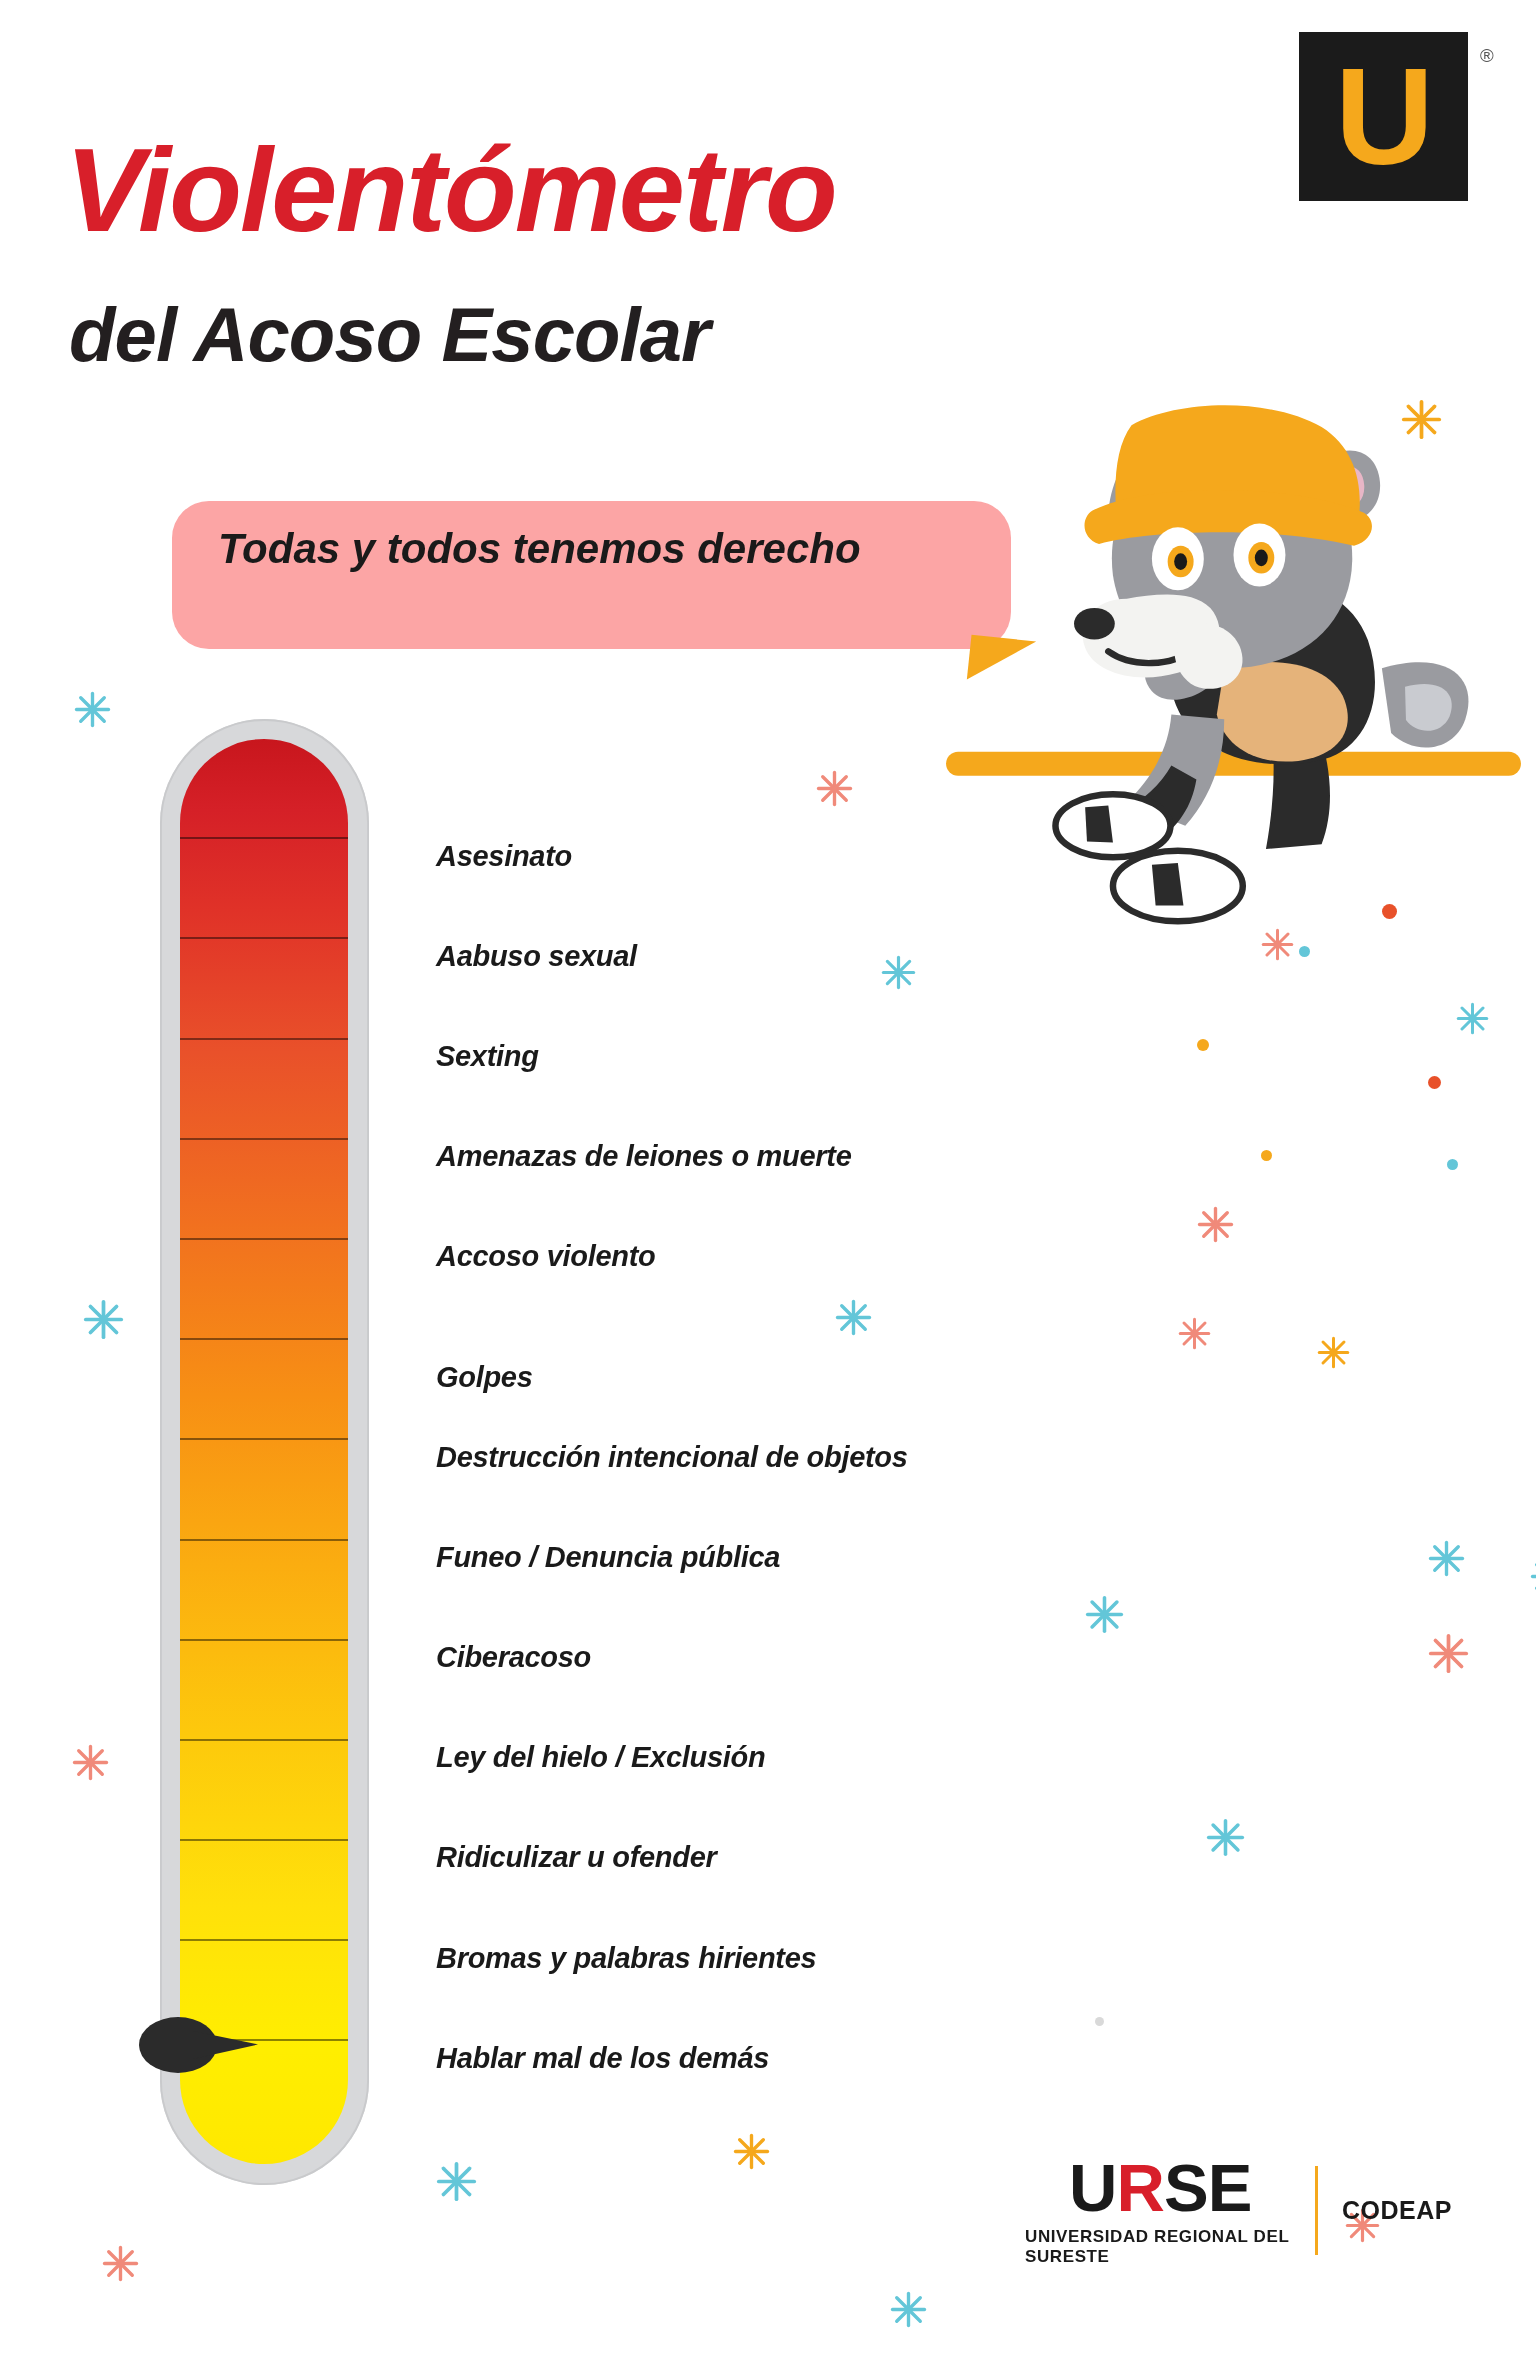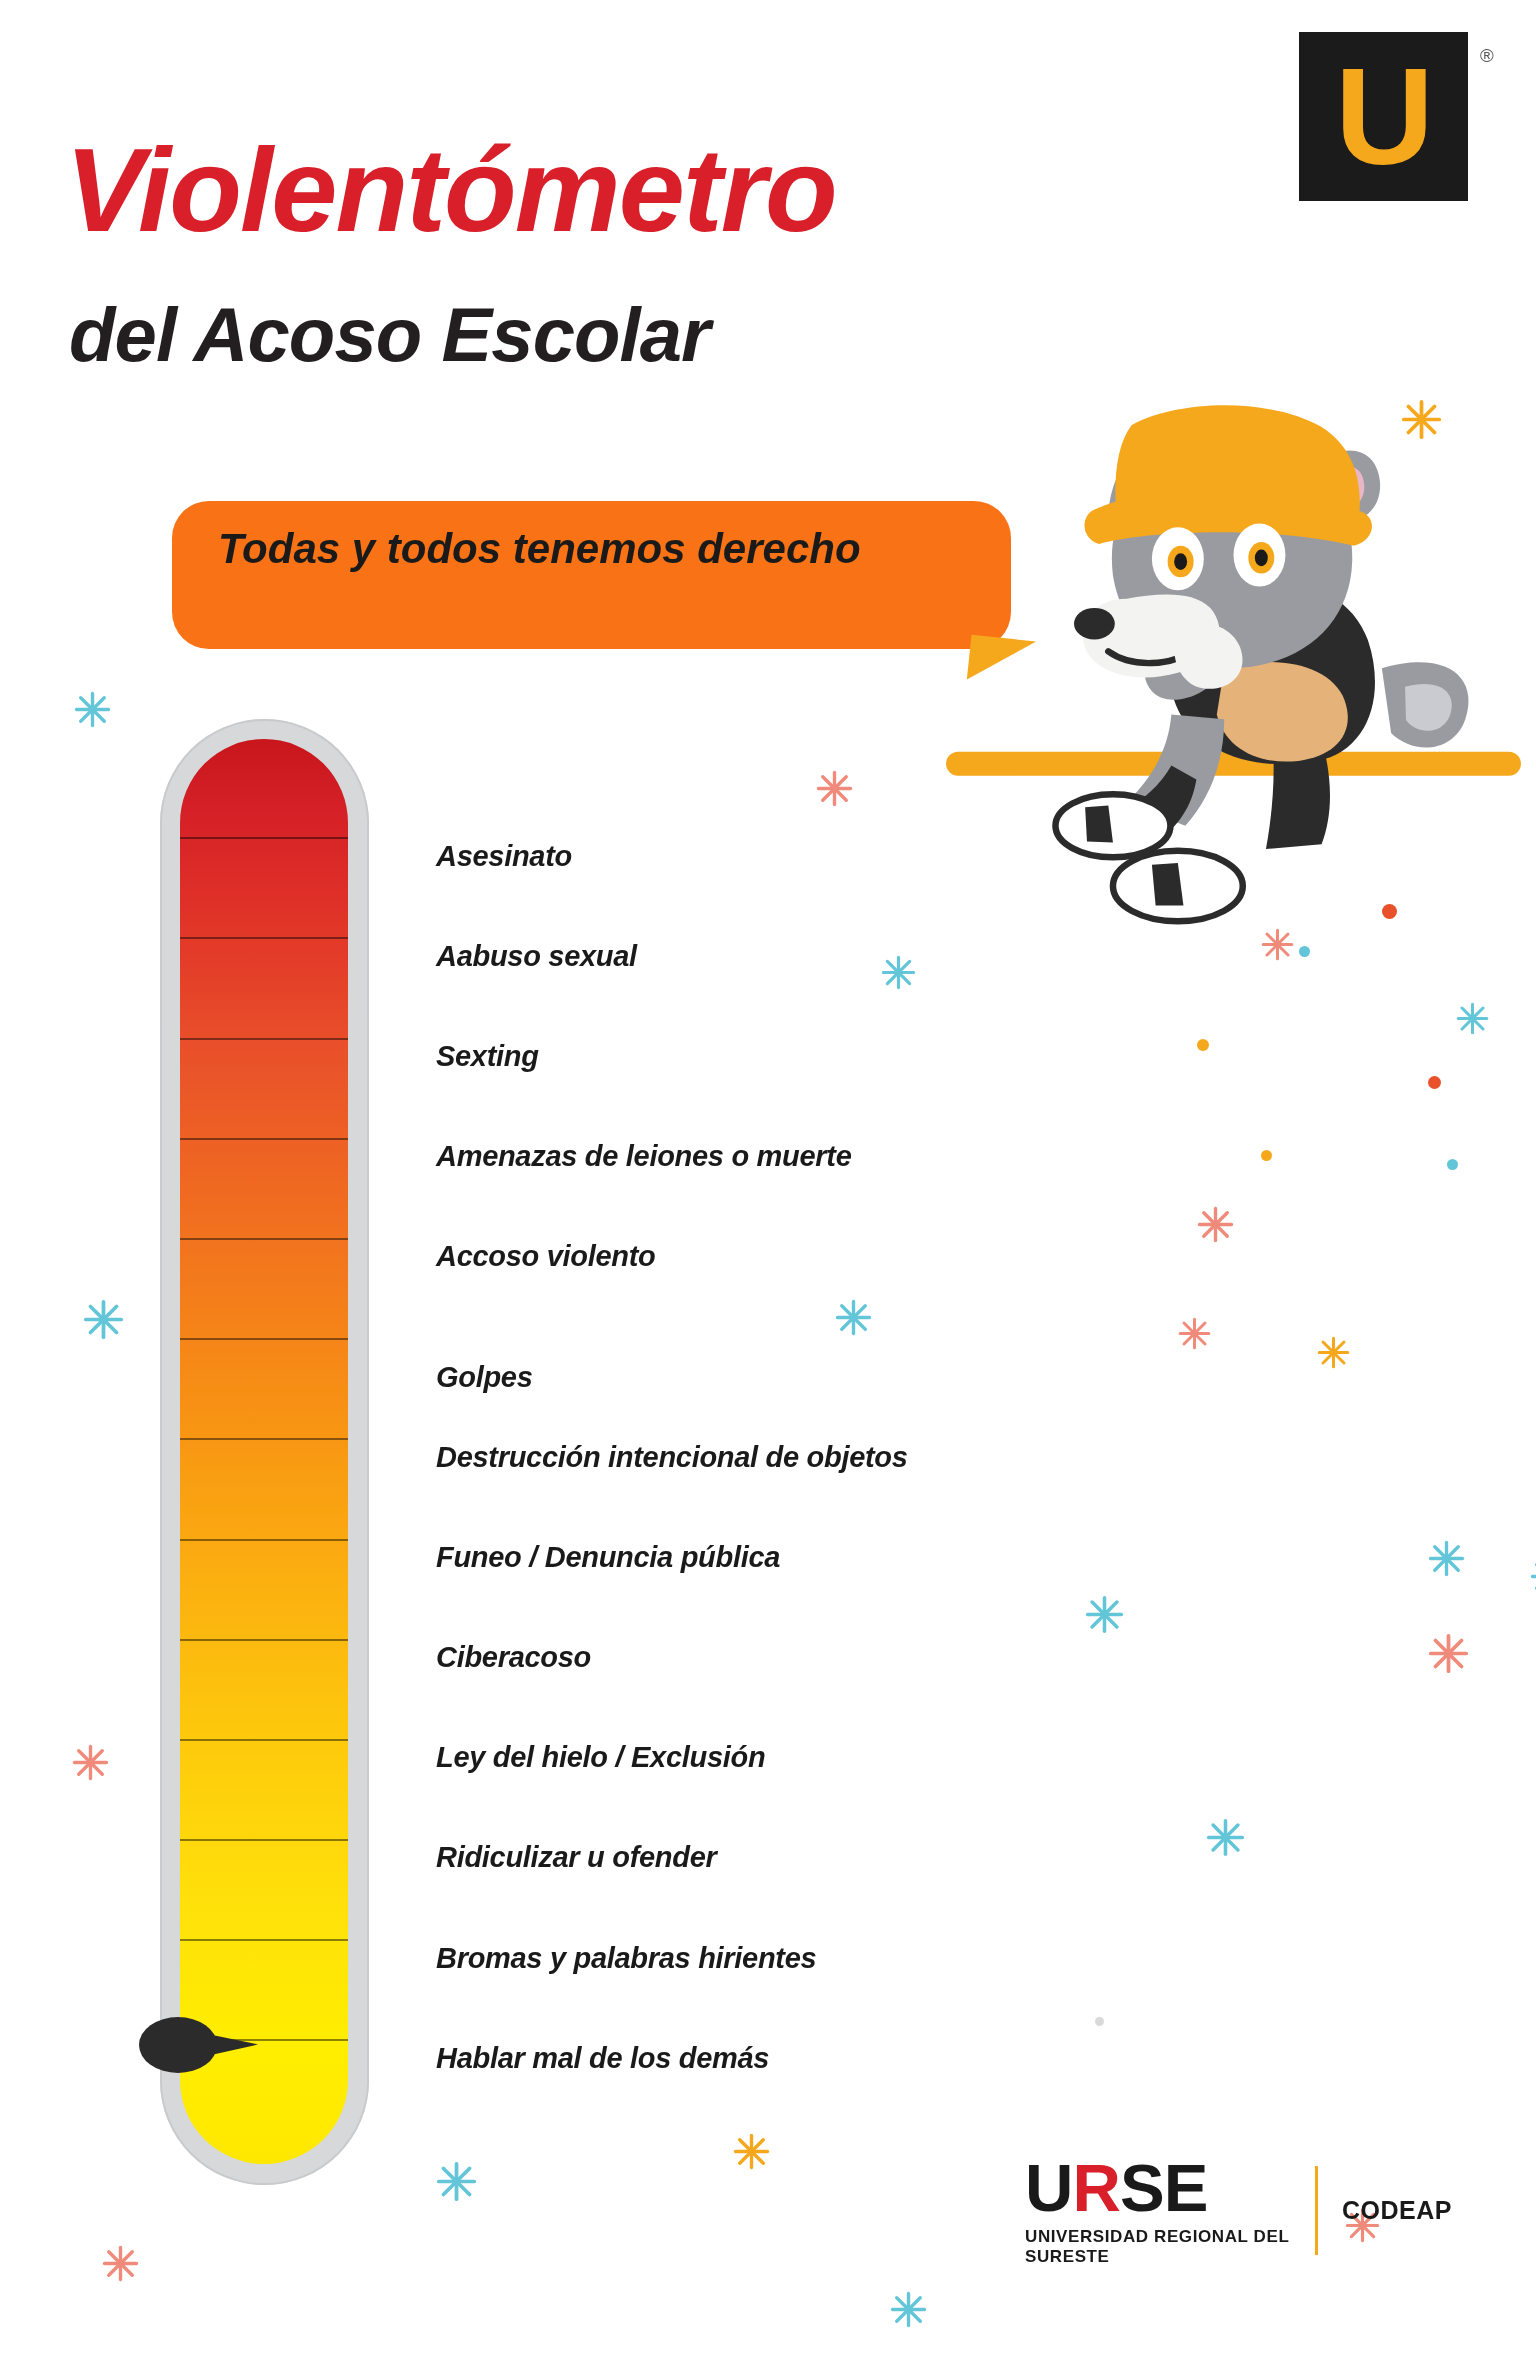--- a/index.html
+++ b/index.html
@@ -69,21 +69,21 @@
     white-space: nowrap;
   }
 
   
   .bubble {
     position: absolute;
     top: 501px;
     left: 172px;
     width: 839px;
     height: 148px;
-    background: #f97316;
+    background: #fca5a5;
     border-radius: 37px;
     box-sizing: border-box;
     padding: 22px 37px 0 46px;
   }
   .bubble-line {
     font-size: 42px;
     font-weight: bold;
     font-style: italic;
     color: #1a1a1a;
     line-height: 1.22;
@@ -198,20 +198,21 @@
     display: flex;
     align-items: center;
   }
   .urse-block { text-align: left; }
   .urse-name {
     font-size: 67px;
     font-weight: bold;
     color: #1a1a1a;
     letter-spacing: -0.9px;
     line-height: 1;
+    margin-left: 44px;
   }
   .urse-name .r { color: #d81f2a; }
   .urse-tag {
     font-size: 17px;
     font-weight: bold;
     color: #1a1a1a;
     letter-spacing: 0.6px;
     margin-top: 5.6px;
   }
   .footer-divider {

